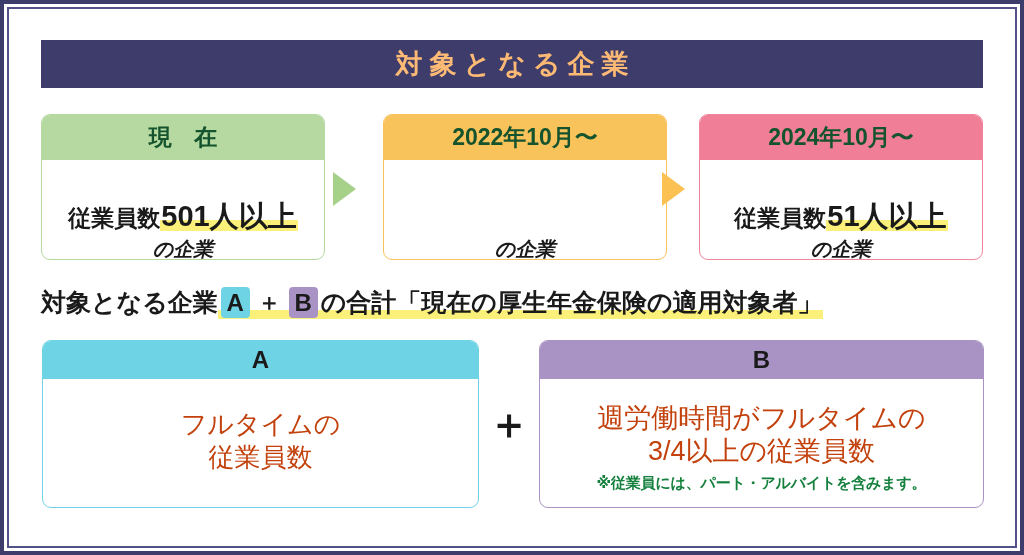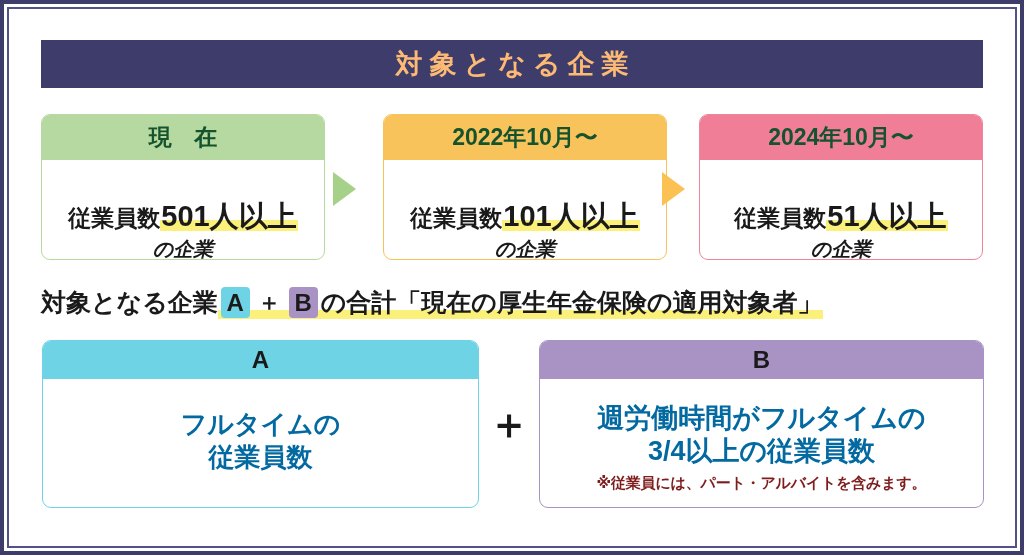--- a/index.html
+++ b/index.html
@@ -217,31 +217,31 @@
     align-items: center;
     justify-content: center;
     box-sizing: border-box;
     text-align: center;
   }
   .pa .panel-body { padding-bottom: 4px; }
   .pb .panel-body { padding-top: 9px; }
 
   .panel-text {
     font-size: 26px;
-    font-weight: bold;
-    color: #0369a1;
+    font-weight: normal;
+    color: #c2410c;
     line-height: 1.28;
     white-space: pre-line;
   }
   .pb .panel-text { font-size: 27px; line-height: 1.22; }
 
   .panel-note {
     font-size: 15px;
     font-weight: bold;
-    color: #7f1d1d;
+    color: #15803d;
     margin-top: 6px;
     letter-spacing: -0.2px;
   }
 
   .plus-big {
     position: absolute;
     left: 437px;
     top: 0;
     width: 60px;
     height: 168px;
@@ -271,21 +271,20 @@
           <div class="tl-line1"><span>従業員数</span><span class="big">501人以上</span></div>
           <div class="tl-line2">の企業</div>
         </div>
       </div>
 
       <div class="tl-arrow a1"></div>
 
       <div class="tl-card c2">
         <div class="tl-head">2022年10月〜</div>
         <div class="tl-body">
-          <div class="tl-line1"><span>従業員数</span><span class="big">101人以上</span></div>
           <div class="tl-line2">の企業</div>
         </div>
       </div>
 
       <div class="tl-arrow a2"></div>
 
       <div class="tl-card c3">
         <div class="tl-head">2024年10月〜</div>
         <div class="tl-body">
           <div class="tl-line1"><span>従業員数</span><span class="big">51人以上</span></div>

